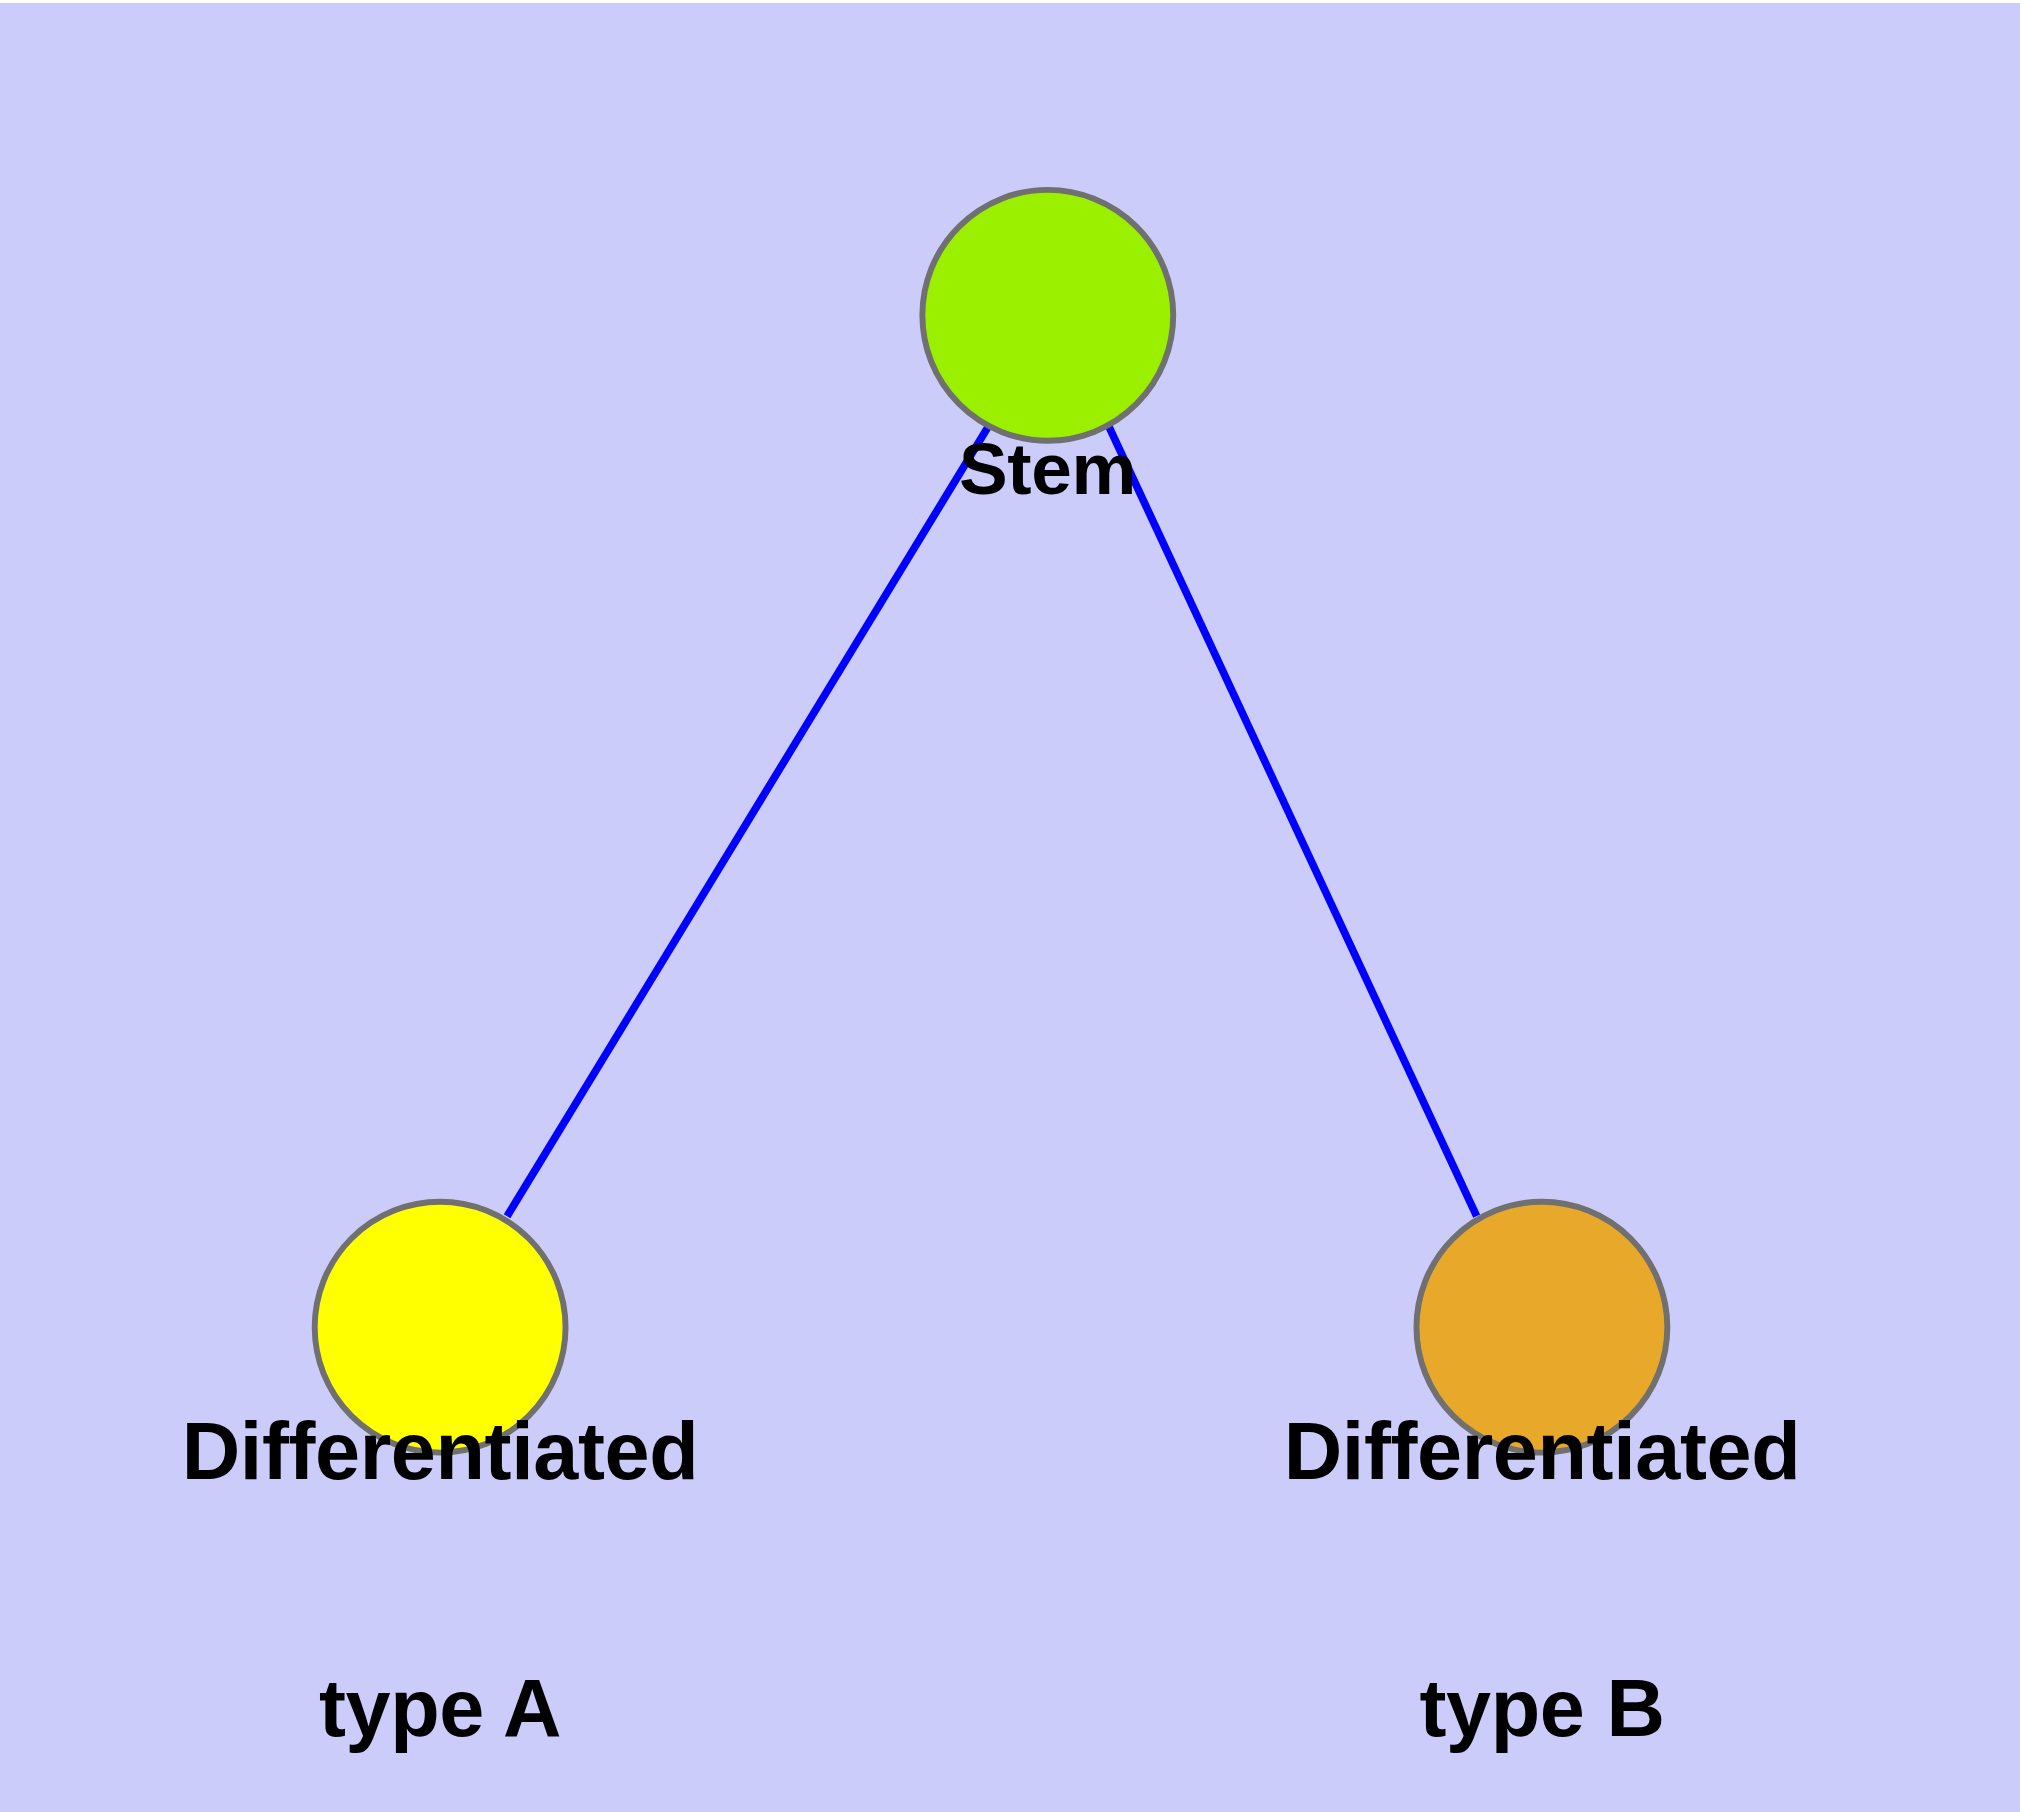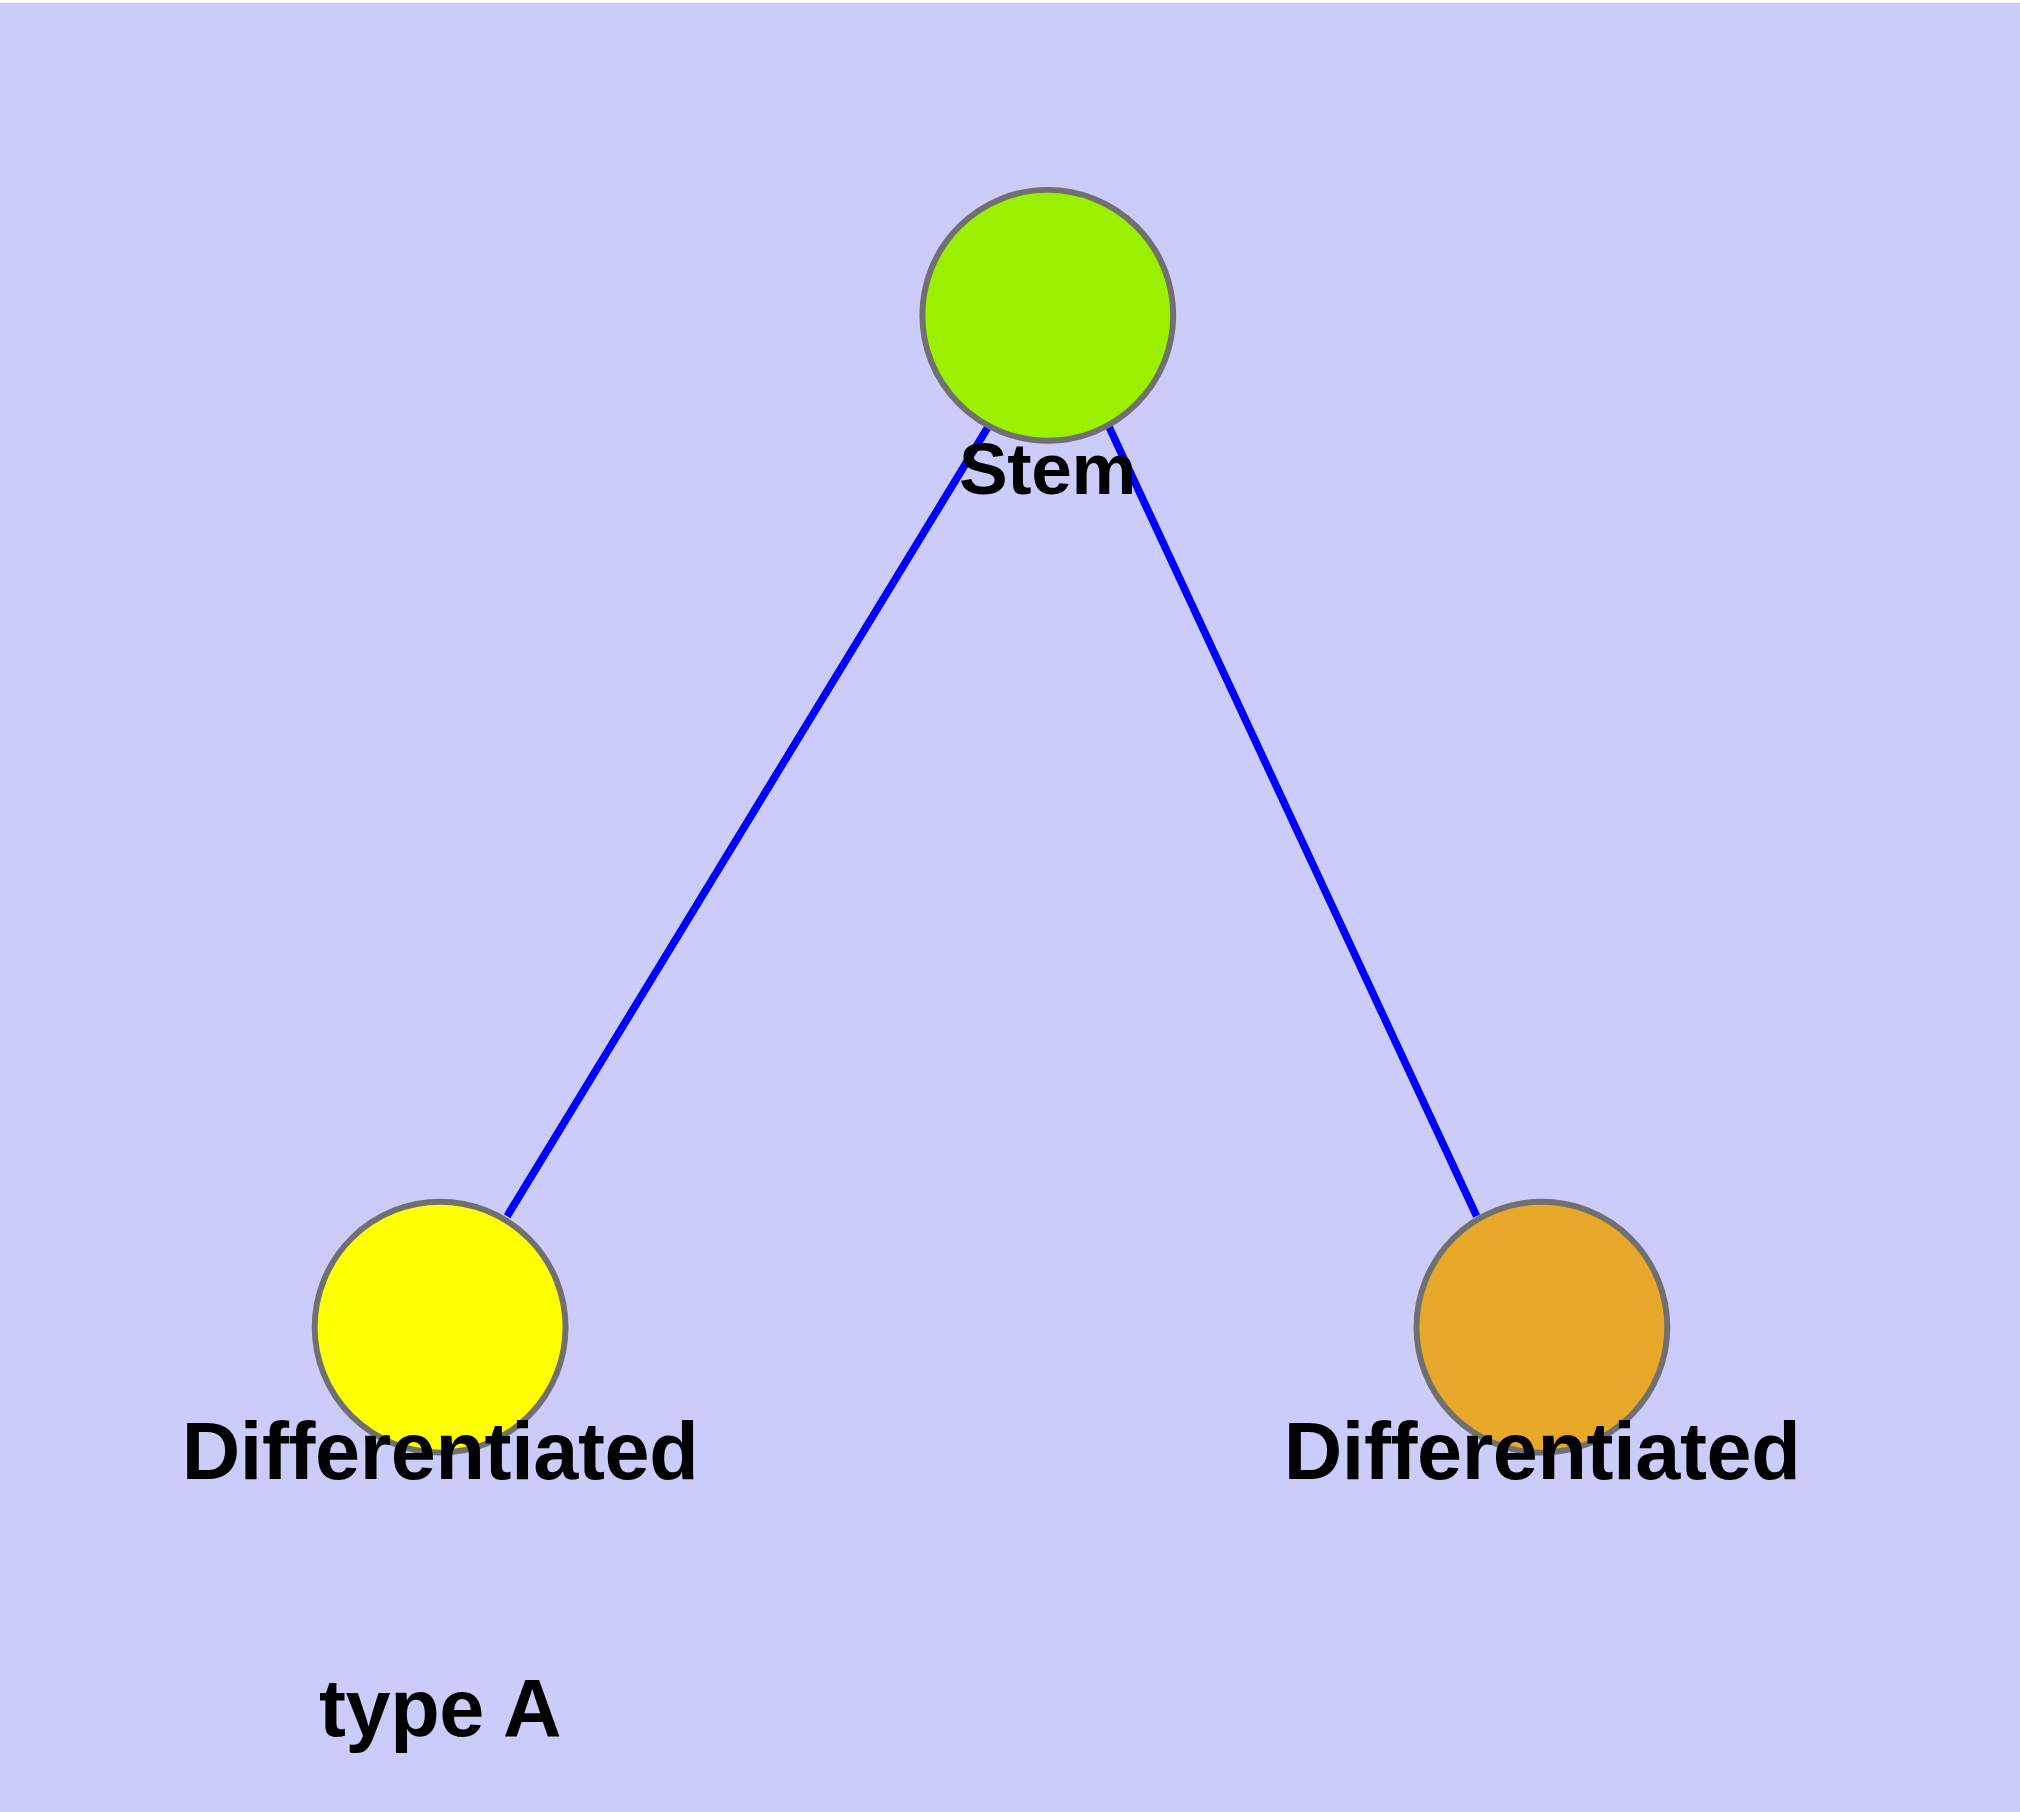--- a/index.html
+++ b/index.html
@@ -87,16 +87,17 @@
     <div>Stem</div>
   </div>
 
   <div class="node-label" id="label-type-a" style="color: rgb(0, 0, 0);">
     <div>Differentiated</div>
     <div>type A</div>
   </div>
 
   <div class="node-label" id="label-type-b" style="color: rgb(0, 0, 0);">
     <div>Differentiated</div>
+    <div>type B</div>
   </div>
 
 </div>
 
 
 </body></html>

